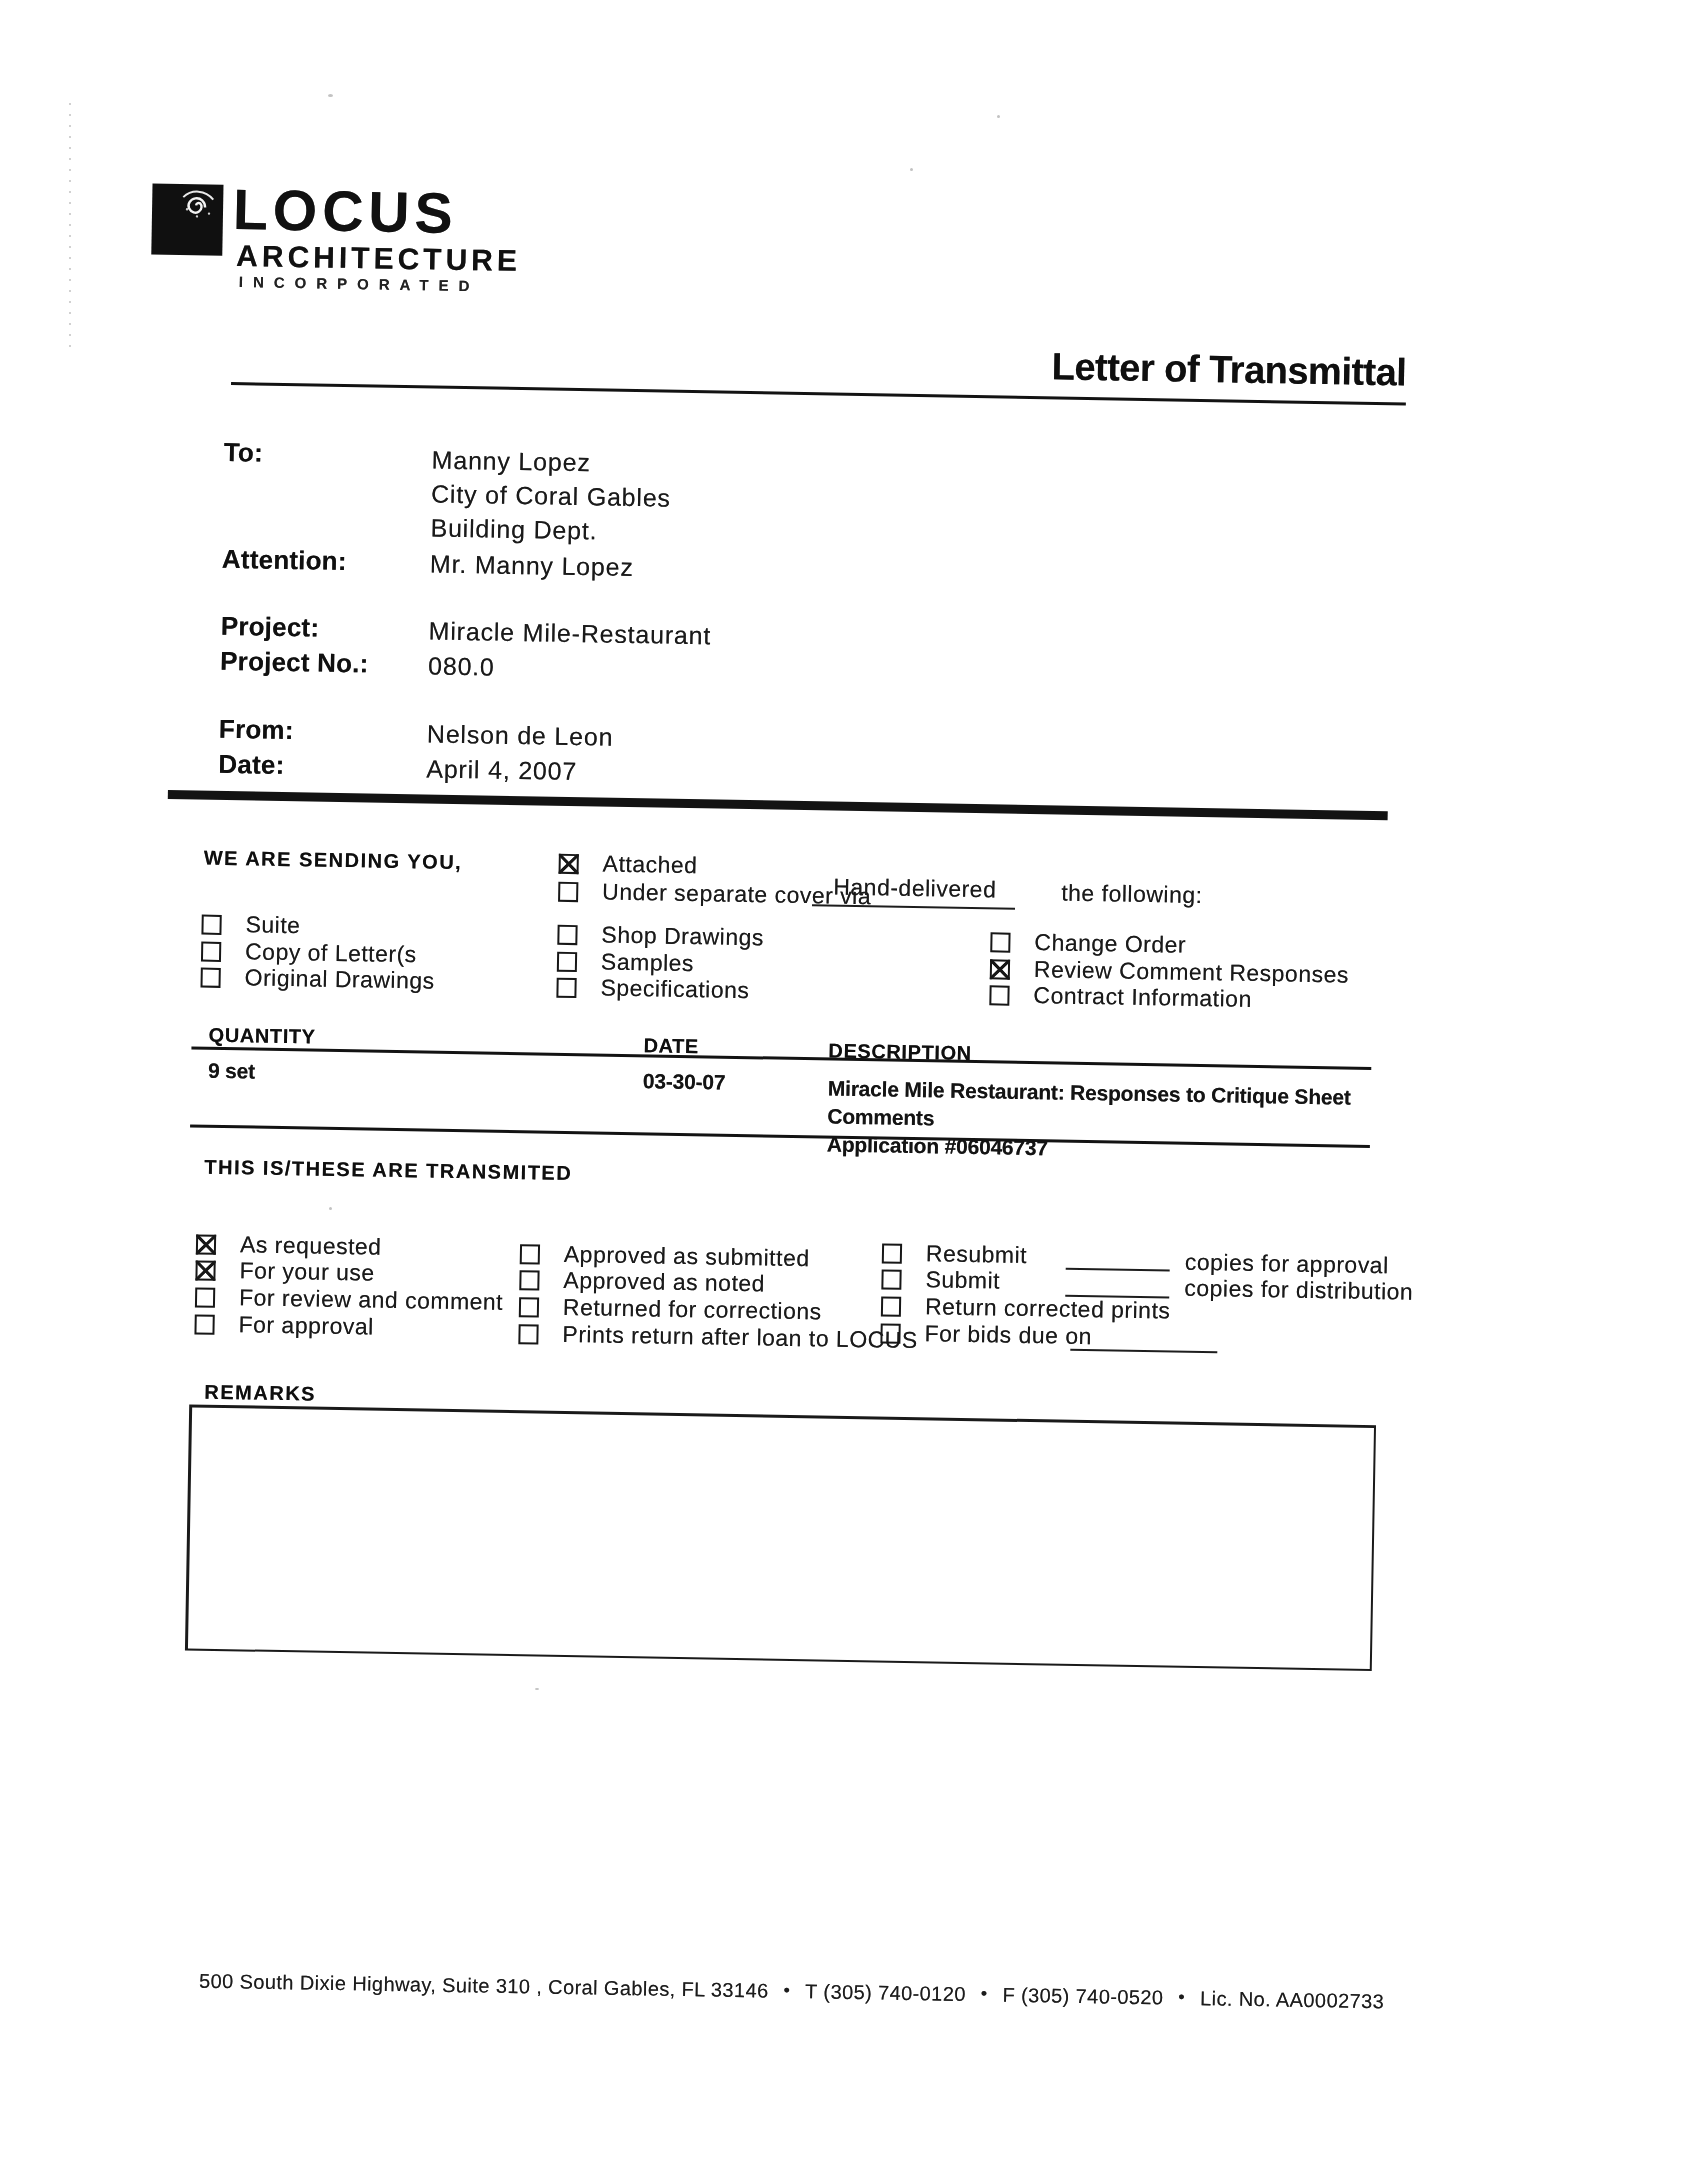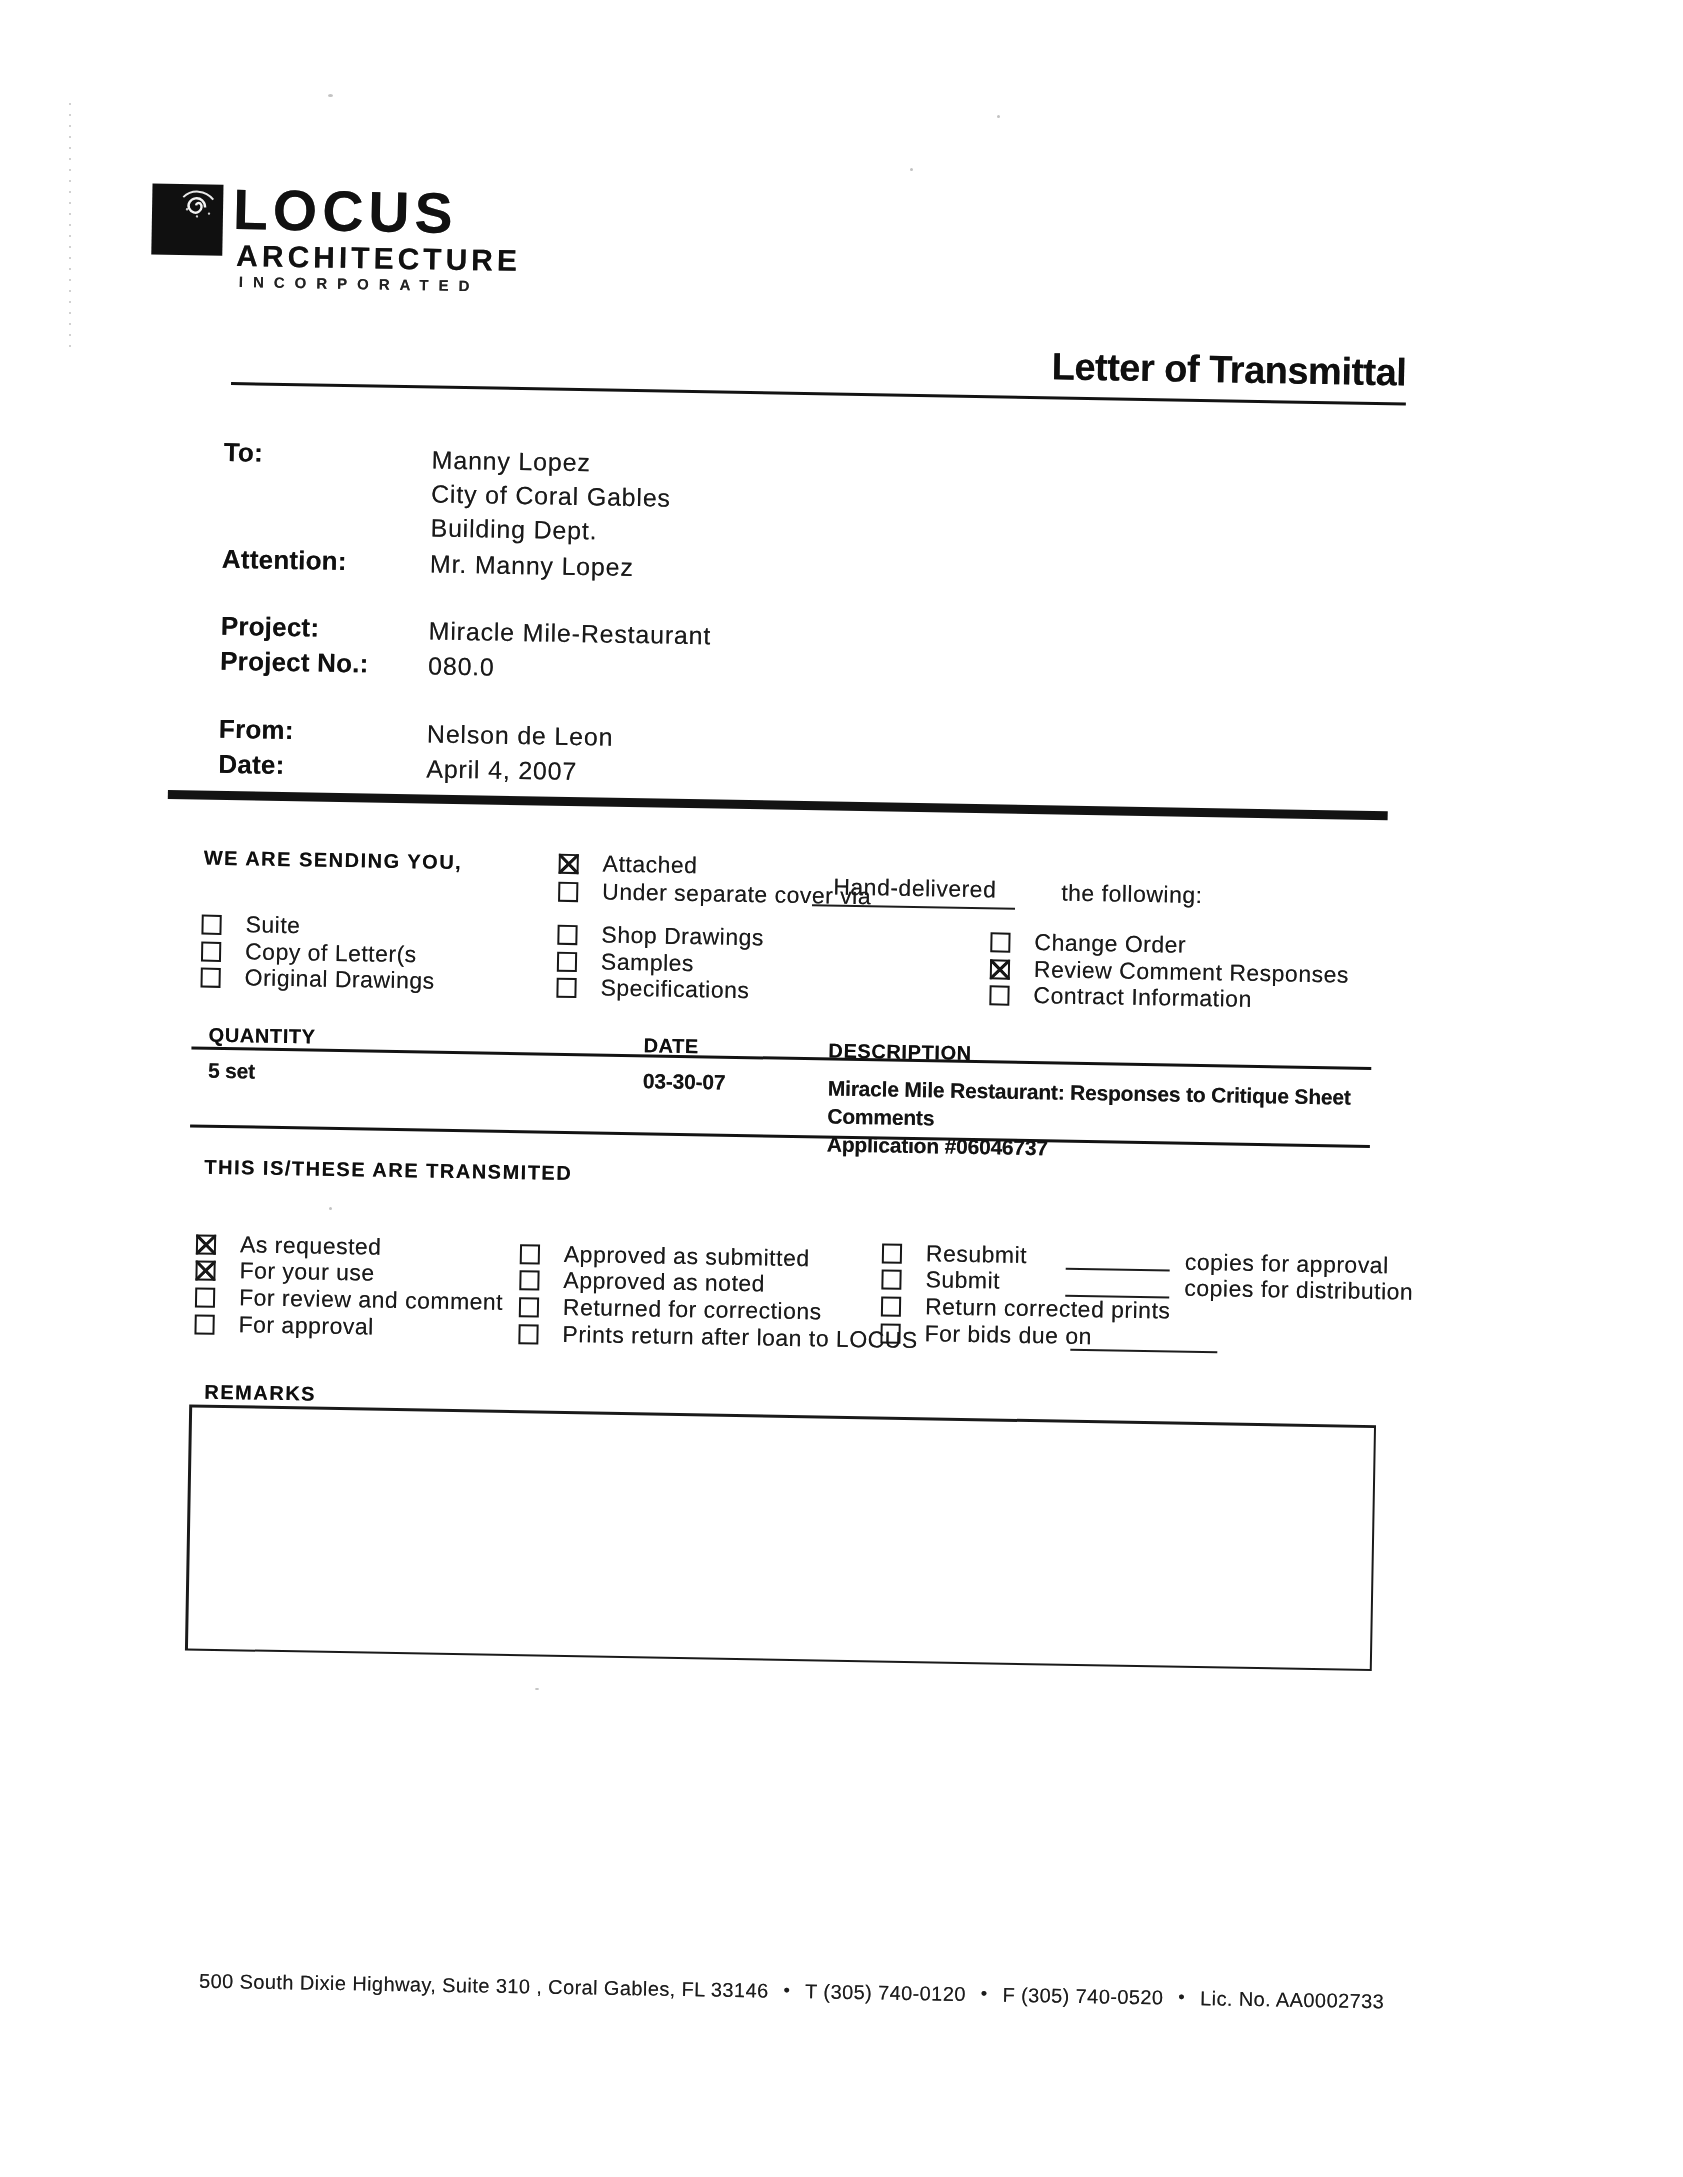--- a/index.html
+++ b/index.html
@@ -157,21 +157,21 @@
     <div class="cb-row" style="left:1000px;top:969px;">
       <span class="cb"></span>
       <span class="lbl">Contract Information</span>
     </div>
 
     <div class="tbl-head" style="left:220px;top:1024px;">QUANTITY</div>
     <div class="tbl-head" style="left:655px;top:1027px;">DATE</div>
     <div class="tbl-head" style="left:840px;top:1029px;">DESCRIPTION</div>
     <div class="rule" style="left:203px;top:1047px;width:1180px;height:3px;"></div>
 
-    <div class="cell" style="left:220px;top:1059px;">5 set</div>
+    <div class="cell" style="left:220px;top:1059px;">9 set</div>
     <div class="cell" style="left:655px;top:1062px;">03-30-07</div>
     <div class="cell multiline" style="left:840px;top:1064px;">
       <div>Miracle Mile Restaurant: Responses to Critique Sheet</div>
       <div>Comments</div>
       <div>Application #06046737</div>
     </div>
     <div class="rule" style="left:203px;top:1125px;width:1180px;height:3px;"></div>
 
     <div class="sec-head" style="left:218px;top:1156px;">THIS IS/THESE ARE TRANSMITED</div>
 

